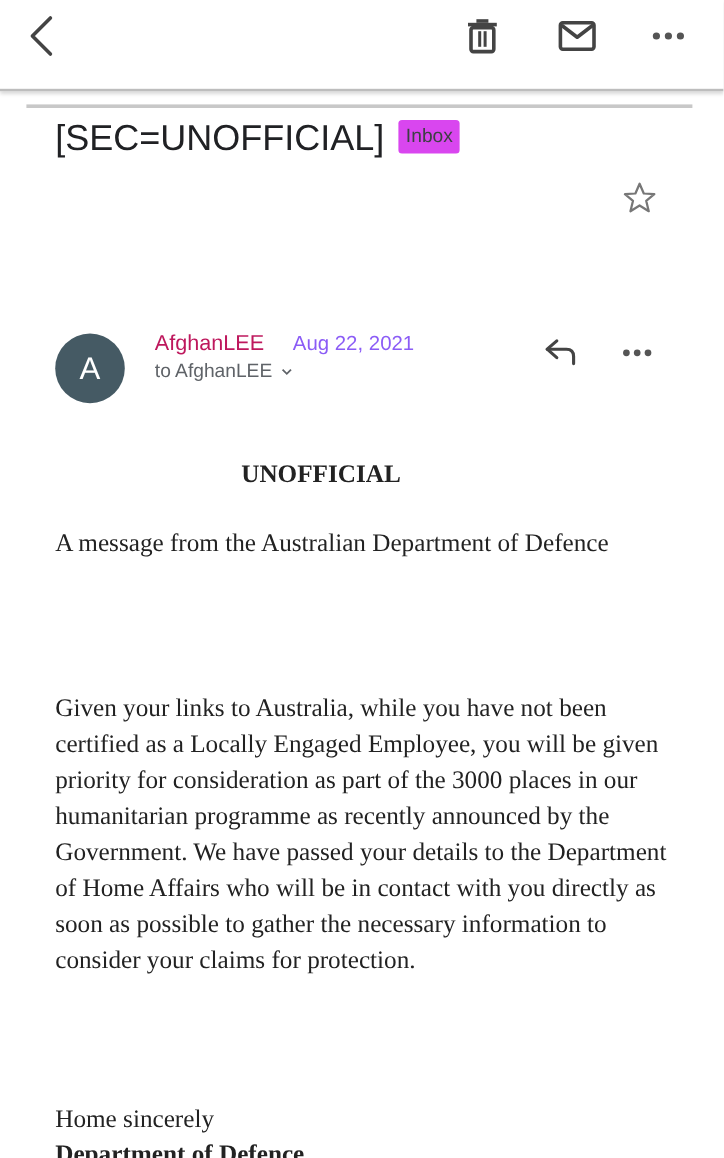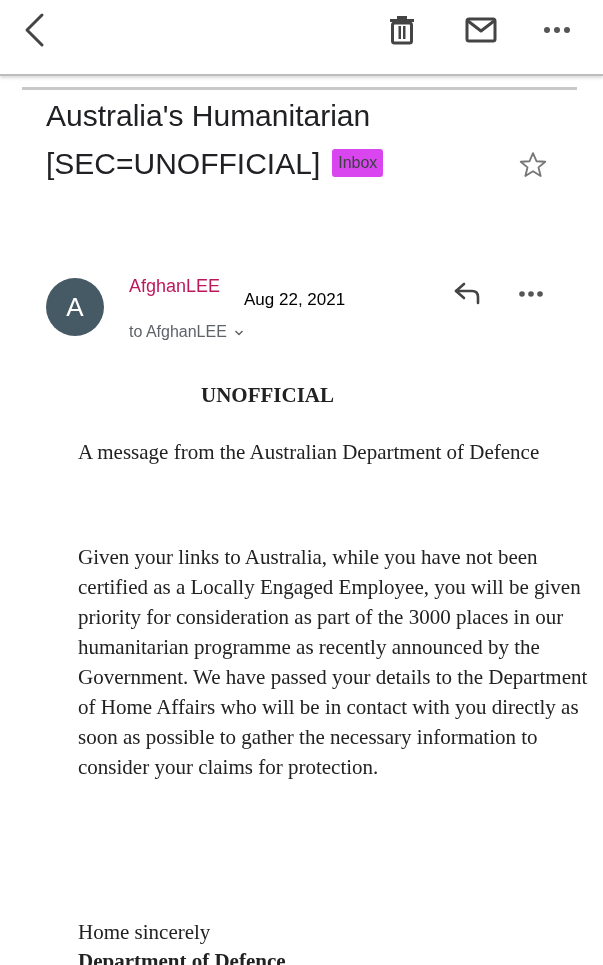--- a/index.html
+++ b/index.html
@@ -42,43 +42,43 @@
       position: absolute; left: 46px; top: 278px; width: 58px; height: 58px;
       border-radius: 50%; background: #455a64; color: #fff;
       display: flex; align-items: center; justify-content: center;
       font-size: 26px;
     }
     .sender-name {
       position: absolute; left: 129px; top: 276px;
       font-size: 18px; color: #be185d;
     }
     .sender-date {
-      position: absolute; left: 244px; top: 290px;
-      font-size: 17px; color: #000000;
+      position: absolute; left: 244px; top: 277px;
+      font-size: 17px; color: #8b5cf6;
     }
     .recipient {
-      position: absolute; left: 129px; top: 323px;
+      position: absolute; left: 129px; top: 301px;
       font-size: 16px; color: #5f6368; cursor: pointer;
     }
     .recipient .chev { font-size: 12px; margin-left: 4px; }
     .reply-btn { position: absolute; left: 452px; top: 280px; width: 38px; height: 30px; cursor: pointer; }
     .msg-more-btn { position: absolute; left: 518px; top: 280px; width: 38px; height: 30px; cursor: pointer; }
     .body-text {
       font-family: "Liberation Serif", serif;
-      color: #222; font-size: 21px; line-height: 30px; margin-left: 32px;
+      color: #222; font-size: 21px; line-height: 30px;
     }
     .classification {
       position: absolute; left: 0; width: 535px; top: 383px;
       text-align: center; font-weight: bold; font-size: 21px;
       font-family: "Liberation Serif", serif; color: #222;
       padding-left: 0;
     }
     .classification span { position: relative; left: 0; }
     .intro { position: absolute; left: 46px; top: 437px; width: 470px; }
-    .para { position: absolute; left: 46px; top: 542px; width: 520px; }
+    .para { position: absolute; left: 46px; top: 575px; width: 520px; }
     .closing { position: absolute; left: 46px; top: 917px; width: 400px; }
     .signature {
       position: absolute; left: 46px; top: 946px; width: 400px;
       font-weight: bold;
     }
     svg { display: block; }
   </style>
 </head>
 <body>
 
@@ -116,21 +116,20 @@
         <circle cx="14" cy="4" r="3" fill="#555"></circle>
         <circle cx="24" cy="4" r="3" fill="#555"></circle>
       </svg>
     </span>
   </div>
 </div>
 
 <div class="divider2"></div>
 
 <div class="subject">
-  <span class="line">Australia's Humanitarian</span>
   <span class="line"><span>[SEC=UNOFFICIAL]</span><span class="inbox-badge">Inbox</span></span>
 </div>
 
 <div class="star-btn">
   <span>
     <svg width="30" height="30" viewBox="0 0 24 24">
         <path d="M12 2.5 L14.8 9 L21.8 9.4 L16.4 13.9 L18.1 20.8 L12 17 L5.9 20.8 L7.6 13.9 L2.2 9.4 L9.2 9 Z" fill="none" stroke="#777" stroke-width="1.5" stroke-linejoin="round"></path>
       </svg>
   </span>
 </div>

